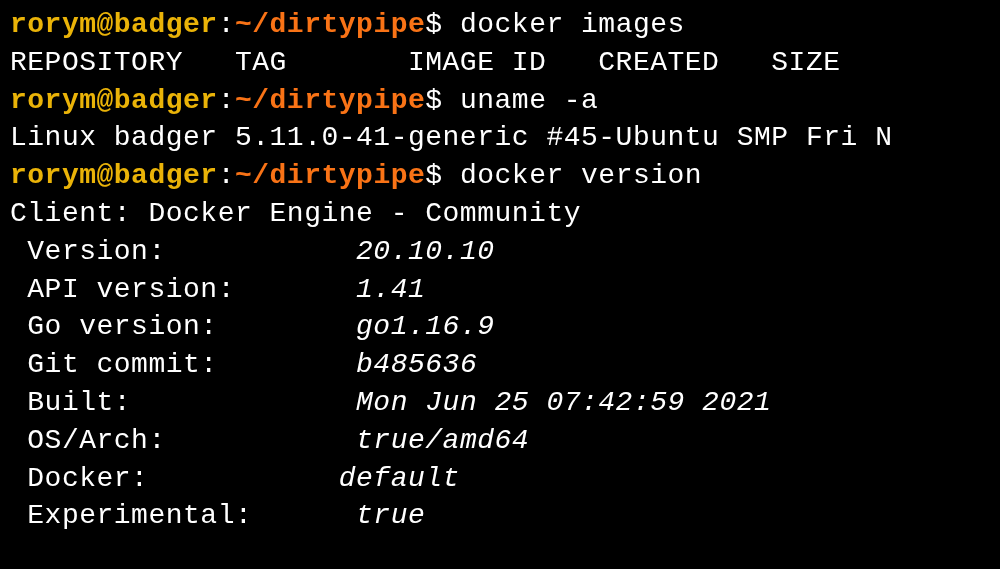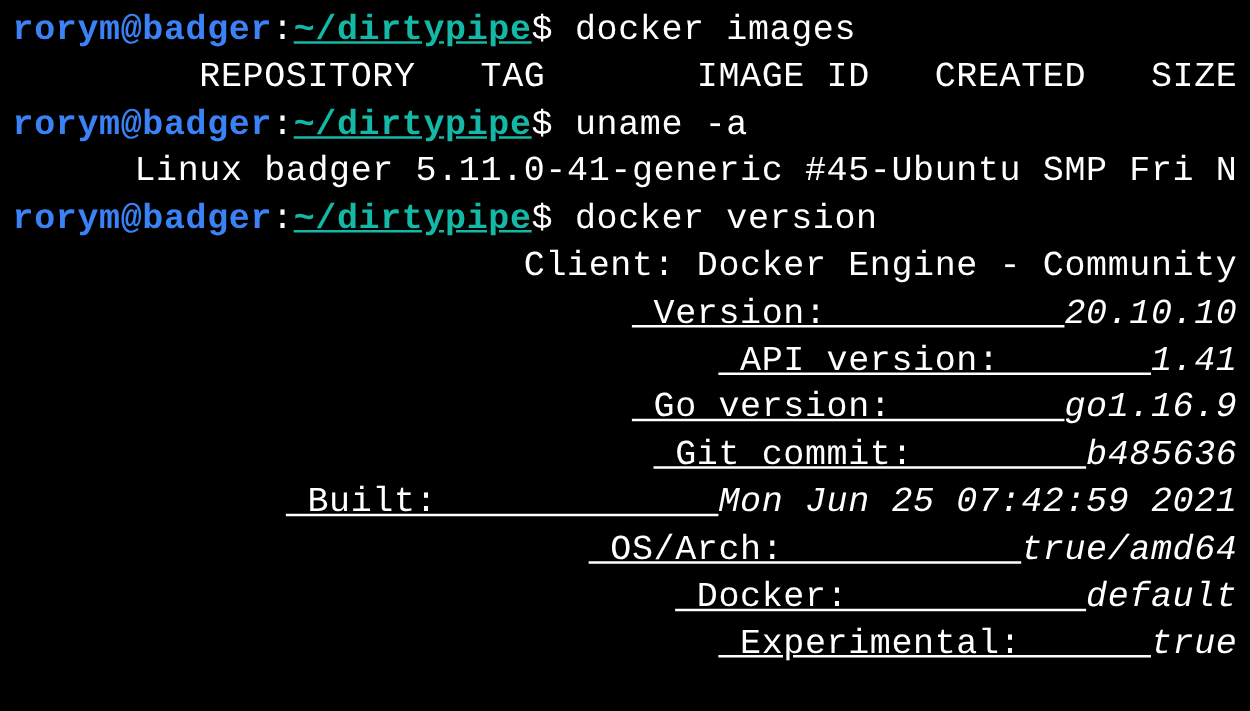--- a/index.html
+++ b/index.html
@@ -17,45 +17,42 @@
       width: 1000px;
       height: 569px;
       overflow: hidden;
       white-space: nowrap;
       letter-spacing: 0.5px;
     }
     .line {
       white-space: pre;
     }
     .user-host {
-      color: #3b82f6;
+      color: #eab308;
       font-weight: bold;
     }
     .colon {
       color: #fff;
     }
     .path {
-      color: #14b8a6;
+      color: #f97316;
       font-weight: bold;
-      text-decoration: underline;
     }
     .dollar {
       color: #fff;
     }
     .cmd {
       color: #fff;
       text-align: right;
     }
     .output {
       color: #fff;
-      text-align: right;
     }
     .kv-label {
       display: inline-block;
-      text-decoration: underline;
     }
     .kv-value {
       display: inline-block;
       font-style: italic;
     }
   </style>
 </head>
 <body>
 
 <div class="line"><span class="user-host">rorym@badger</span><span class="colon">:</span><span class="path">~/dirtypipe</span><span class="dollar">$</span><span> </span><span class="cmd">docker images</span></div>

